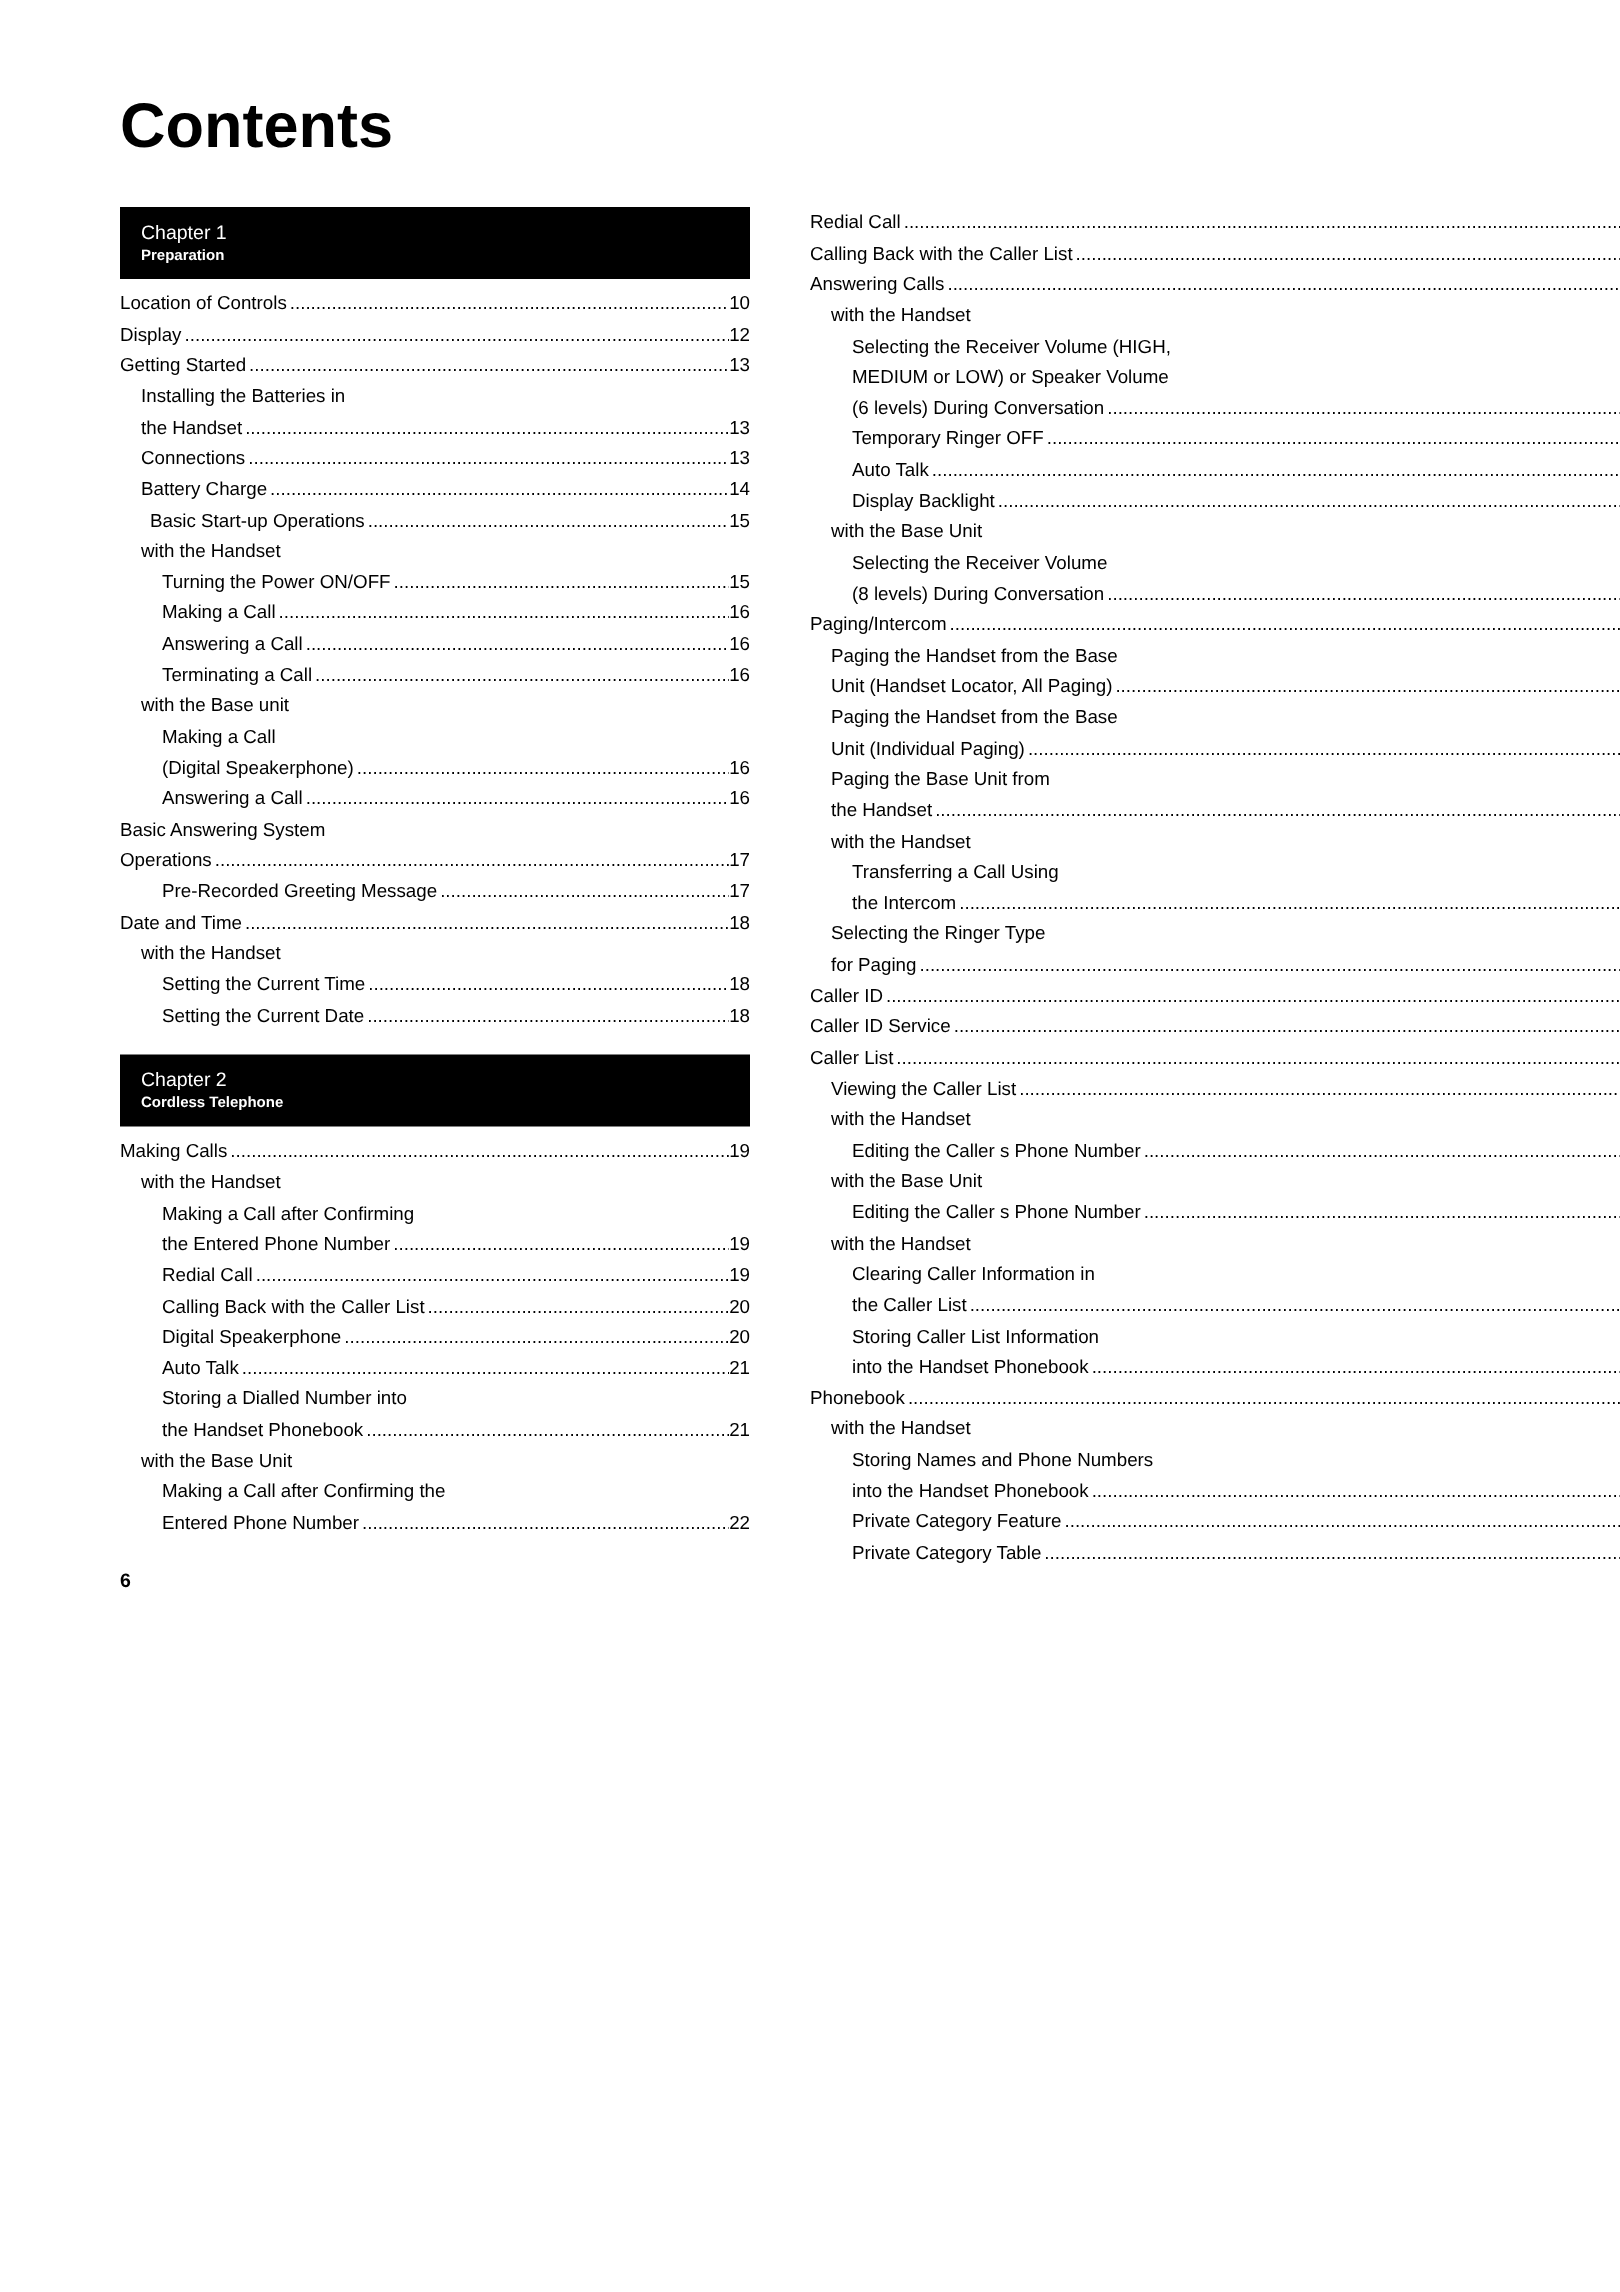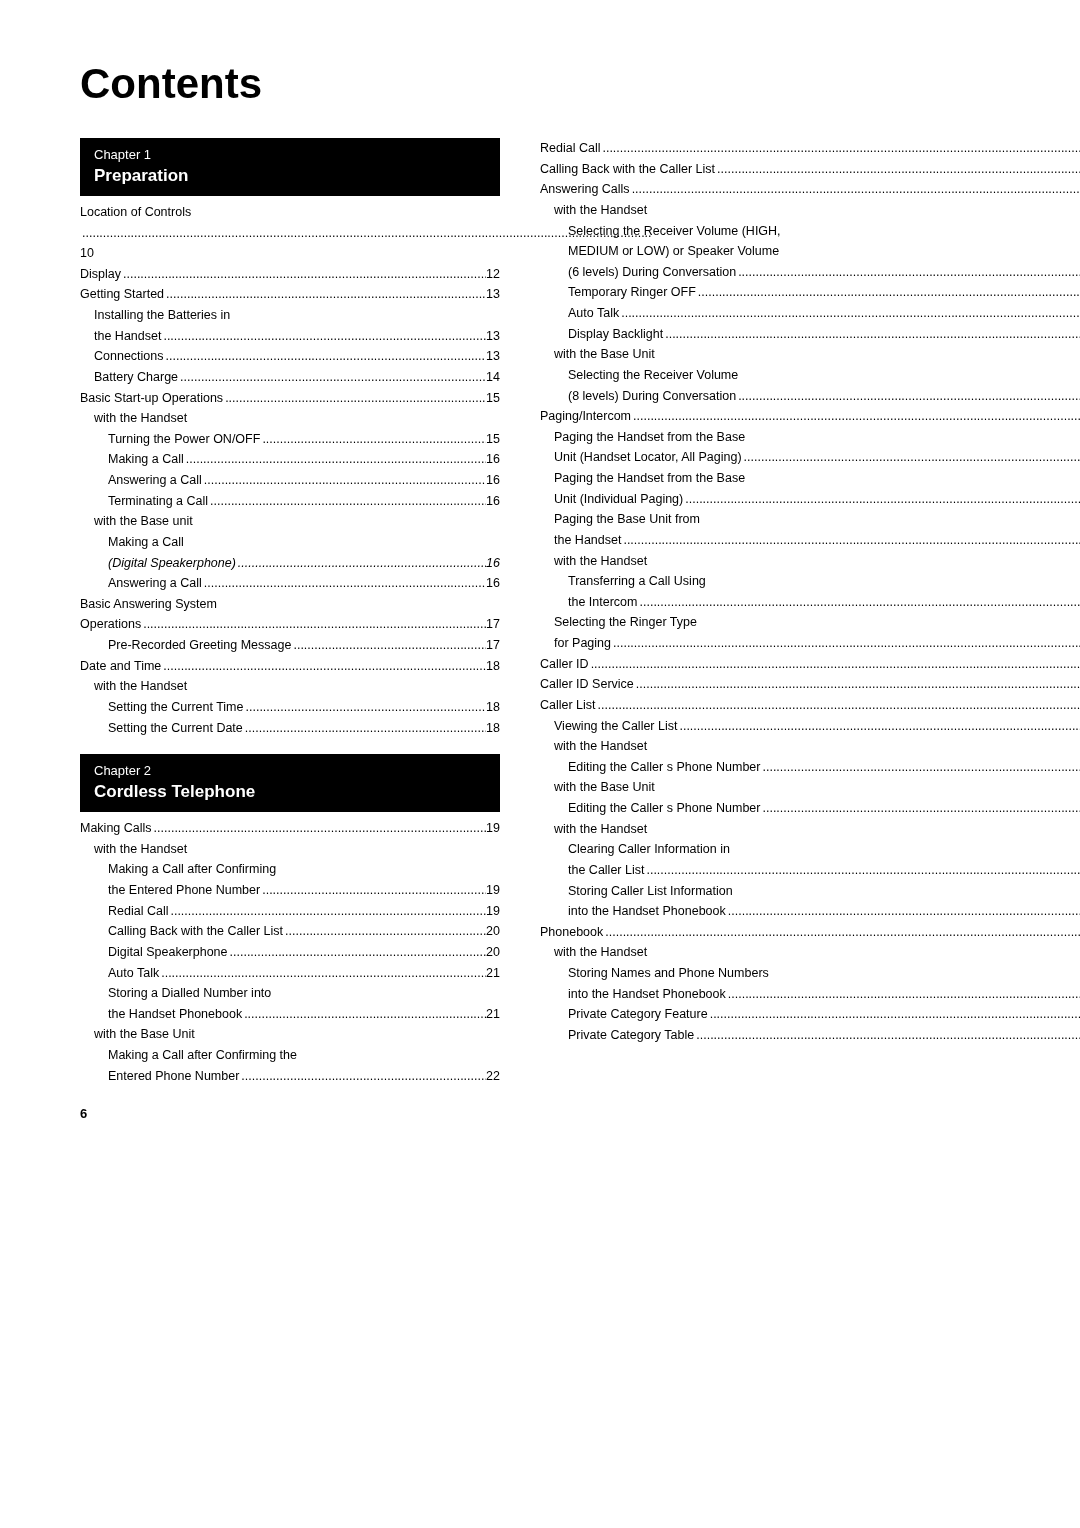--- a/index.html
+++ b/index.html
@@ -37,21 +37,21 @@
       font-size: 14px;
       font-weight: bold;
       margin-bottom: 6px;
       line-height: 1.4;
     }
     .chapter-header .ch-label {
       font-size: 13px;
       font-weight: normal;
     }
     .chapter-header .ch-title {
-      font-size: 17px;
+      font-size: 10px;
       font-weight: bold;
     }
     .page-number {
       font-size: 13px;
       font-weight: bold;
       margin-top: 20px;
     }
     .dots {
       flex: 1;
       overflow: hidden;
@@ -83,21 +83,21 @@
 <h1 class="page-title">Contents</h1>
 
 <div class="two-col">
   <div class="col-left">
 
     <div class="chapter-header">
       <div class="ch-label">Chapter 1</div>
       <div class="ch-title">Preparation</div>
     </div>
     <div id="chapter1-entries">
-        <div class="toc-row" style="padding-left: 0px; flex-direction: column;">
+        <div class="toc-row" style="padding-left: 0px;">
           <span class="toc-label">Location of Controls</span>
           <span class="dots"></span>
           <span class="toc-page">10</span>
         </div>
         <div class="toc-row" style="padding-left: 0px;">
           <span class="toc-label">Display</span>
           <span class="dots"></span>
           <span class="toc-page">12</span>
         </div>
         <div class="toc-row" style="padding-left: 0px;">
@@ -116,21 +116,21 @@
         <div class="toc-row" style="padding-left: 14px;">
           <span class="toc-label">Connections</span>
           <span class="dots"></span>
           <span class="toc-page">13</span>
         </div>
         <div class="toc-row" style="padding-left: 14px;">
           <span class="toc-label">Battery Charge</span>
           <span class="dots"></span>
           <span class="toc-page">14</span>
         </div>
-        <div class="toc-row" style="padding-left: 0px;">
+        <div class="toc-row" style="padding-left: 0px; margin-left: 20px;">
           <span class="toc-label">Basic Start-up Operations</span>
           <span class="dots"></span>
           <span class="toc-page">15</span>
         </div>
         <div class="toc-row" style="padding-left: 14px;">
           <span class="toc-label">with the Handset</span>
         </div>
         <div class="toc-row" style="padding-left: 28px; text-align: right;">
           <span class="toc-label">Turning the Power ON/OFF</span>
           <span class="dots"></span>
@@ -150,21 +150,21 @@
           <span class="toc-label">Terminating a Call</span>
           <span class="dots"></span>
           <span class="toc-page">16</span>
         </div>
         <div class="toc-row" style="padding-left: 14px;">
           <span class="toc-label">with the Base unit</span>
         </div>
         <div class="toc-row" style="padding-left: 28px;">
           <span class="toc-label">Making a Call</span>
         </div>
-        <div class="toc-row" style="padding-left: 28px; font-style: italic;">
+        <div class="toc-row" style="padding-left: 28px;">
           <span class="toc-label">(Digital Speakerphone)</span>
           <span class="dots"></span>
           <span class="toc-page">16</span>
         </div>
         <div class="toc-row" style="padding-left: 28px;">
           <span class="toc-label">Answering a Call</span>
           <span class="dots"></span>
           <span class="toc-page">16</span>
         </div>
         <div class="toc-row" style="padding-left: 0px;">

